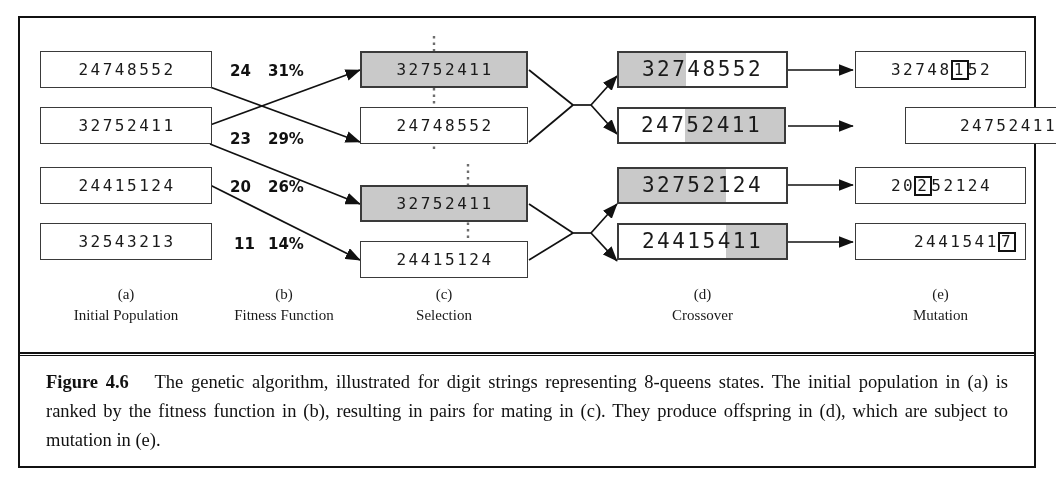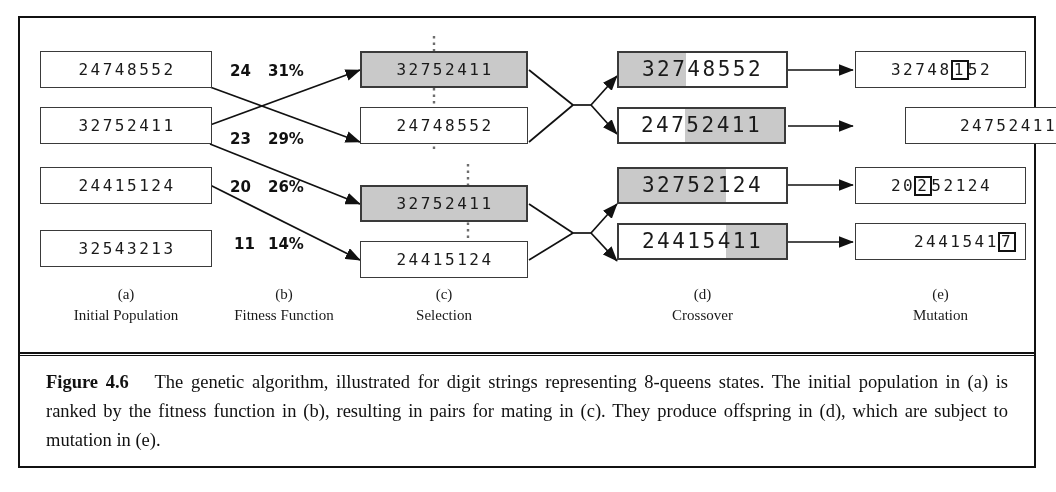--- a/index.html
+++ b/index.html
@@ -132,21 +132,21 @@
 
     <div class="sbox" style="left:20px;top:33px;width:172px;height:37px;">
       <span class="digits">24748552</span>
     </div>
     <div class="sbox" style="left:20px;top:89px;width:172px;height:37px;">
       <span class="digits">32752411</span>
     </div>
     <div class="sbox" style="left:20px;top:149px;width:172px;height:37px;">
       <span class="digits">24415124</span>
     </div>
-    <div class="sbox" style="left:20px;top:205px;width:172px;height:37px;margin-top:7px;">
+    <div class="sbox" style="left:20px;top:205px;width:172px;height:37px;">
       <span class="digits">32543213</span>
     </div>
 
     <div class="fitnum" style="left:210px;top:44px;">24</div>
     <div class="fitnum" style="left:248px;top:44px;">31%</div>
     <div class="fitnum" style="left:210px;top:112px;">23</div>
     <div class="fitnum" style="left:248px;top:112px;">29%</div>
     <div class="fitnum" style="left:210px;top:160px;">20</div>
     <div class="fitnum" style="left:248px;top:160px;">26%</div>
     <div class="fitnum" style="left:214px;top:217px;">11</div>

